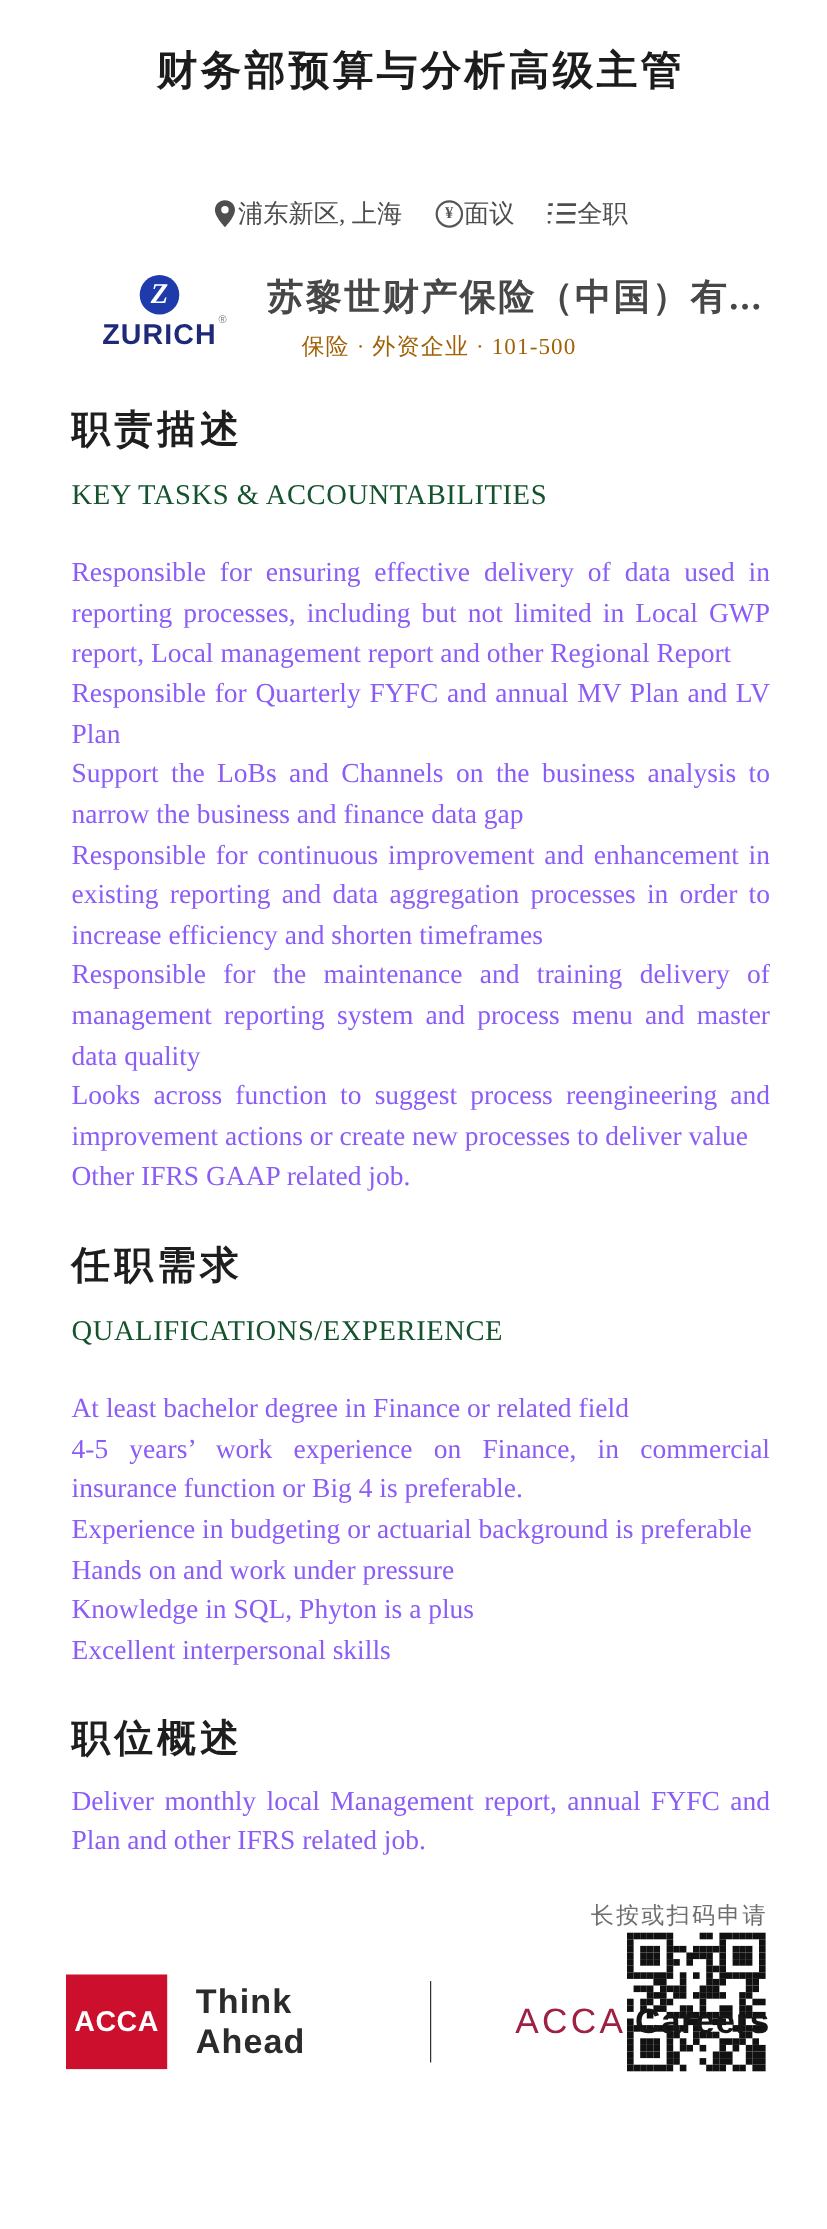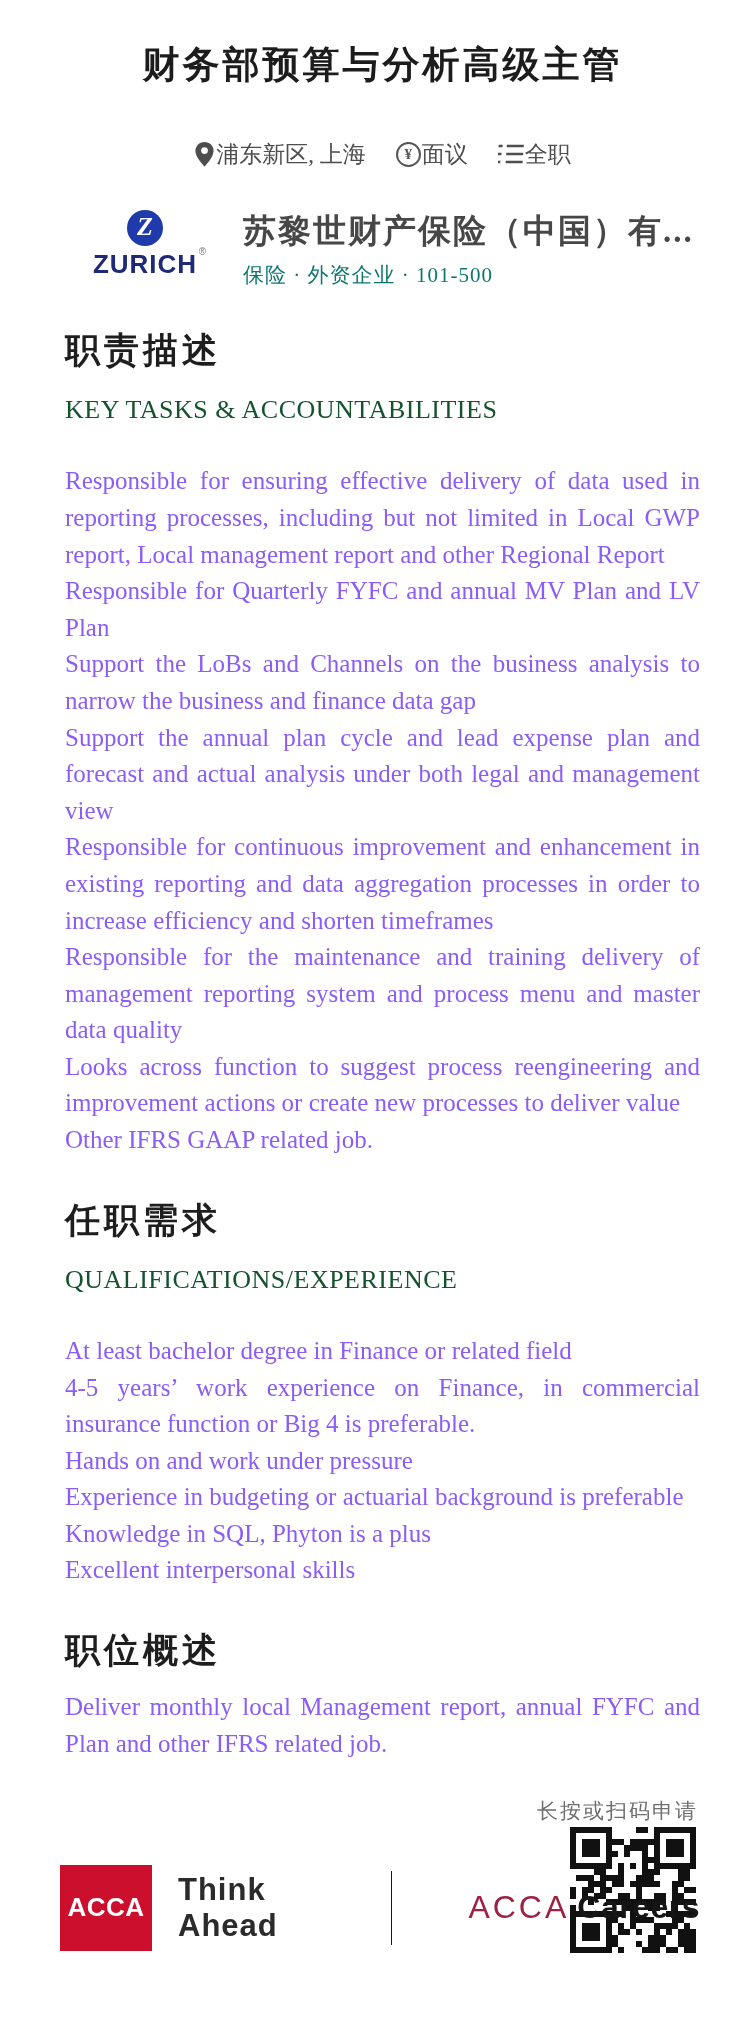--- a/index.html
+++ b/index.html
@@ -16,21 +16,21 @@
     text-align:center; font-size:37px; font-weight:900; color:#1c1c1c;
     letter-spacing:3px; line-height:1.15;
     font-family:"Liberation Serif","DejaVu Serif",serif;
   }
 
   
   .meta-row {
     margin-top:52px; display:flex; justify-content:center; align-items:center; gap:30px;
     font-size:23px; color:#4e4e4e;
   }
-  .meta-item { display:flex; align-items:center; gap:1px; white-space:nowrap; }
+  .meta-item { display:flex; align-items:center; gap:1px; white-space:nowrap;margin-top:40px; }
   .meta-item svg { display:block; }
   .yen-circle {
     width:25px; height:25px; border:2px solid #565656; border-radius:50%;
     display:flex; align-items:center; justify-content:center;
     font-size:15px; color:#565656; font-weight:700; line-height:1;
   }
 
   
   .company-card { margin-top:40px; display:flex; align-items:flex-start; padding-left:24px; }
   .logo-block { width:112px; text-align:center; flex:0 0 auto; }
@@ -45,21 +45,21 @@
   .zurich-wordmark {
     margin-top:5px; color:#1e2a78; font-family:"Liberation Sans","DejaVu Sans",sans-serif;
     font-weight:800; font-size:26px; letter-spacing:1px; line-height:1; position:relative; display:inline-block;
   }
   .zurich-wordmark sup { font-size:10px; color:#7a7a7a; position:absolute; top:-4px; right:-10px; font-weight:400; }
   .company-text { margin-left:42px; padding-top:2px; min-width:0; }
   .company-name {
     font-size:33px; font-weight:700; color:#474747; letter-spacing:2px;
     white-space:nowrap; line-height:1.2;
   }
-  .company-tags { margin-top:10px; font-size:21px; color:#0f766e; letter-spacing:1px; }
+  .company-tags { margin-top:10px; font-size:21px; color:#a16207; letter-spacing:1px;margin-left:31px; }
 
   
   #sections section { margin-top:42px; }
   #sections section:first-child { }
   .sec-heading {
     font-size:35px; font-weight:900; color:#1e1e1e; letter-spacing:4px; line-height:1.15;
     font-family:"Liberation Serif","DejaVu Serif",serif;
   }
   .sec-sub { margin-top:24px; font-size:26px; color:#14532d; letter-spacing:0.5px; }
   .sec-body { margin-top:38px; }
@@ -142,35 +142,34 @@
   </div>
 
   <main id="sections">
       <section>
         <h2 class="sec-heading">职责描述</h2>
         <p class="sec-sub">KEY TASKS &amp; ACCOUNTABILITIES</p>
         <div class="sec-body">
           <p>Responsible for ensuring effective delivery of data used in reporting processes, including but not limited in Local GWP report, Local management report and other Regional Report</p>
           <p>Responsible for Quarterly FYFC and annual MV Plan and LV Plan</p>
           <p>Support the LoBs and Channels on the business analysis to narrow the business and finance data gap</p>
-          <p>Support the annual plan cycle and lead expense plan and forecast and actual analysis under both legal and management view</p>
           <p>Responsible for continuous improvement and enhancement in existing reporting and data aggregation processes in order to increase efficiency and shorten timeframes</p>
           <p>Responsible for the maintenance and training delivery of management reporting system and process menu and master data quality</p>
           <p>Looks across function to suggest process reengineering and improvement actions or create new processes to deliver value</p>
           <p>Other IFRS GAAP related job.</p>
         </div>
       </section>
       <section>
         <h2 class="sec-heading">任职需求</h2>
         <p class="sec-sub">QUALIFICATIONS/EXPERIENCE</p>
         <div class="sec-body">
           <p>At least bachelor degree in Finance or related field</p>
           <p>4-5 years’ work experience on Finance, in commercial insurance function or Big 4 is preferable.</p>
+          <p>Experience in budgeting or actuarial background is preferable</p>
           <p>Hands on and work under pressure</p>
-          <p>Experience in budgeting or actuarial background is preferable</p>
           <p>Knowledge in SQL, Phyton is a plus</p>
           <p>Excellent interpersonal skills</p>
         </div>
       </section>
       <section>
         <h2 class="sec-heading">职位概述</h2>
         <div class="sec-body">
           <p>Deliver monthly local Management report, annual FYFC and Plan and other IFRS related job.</p>
         </div>
       </section>

